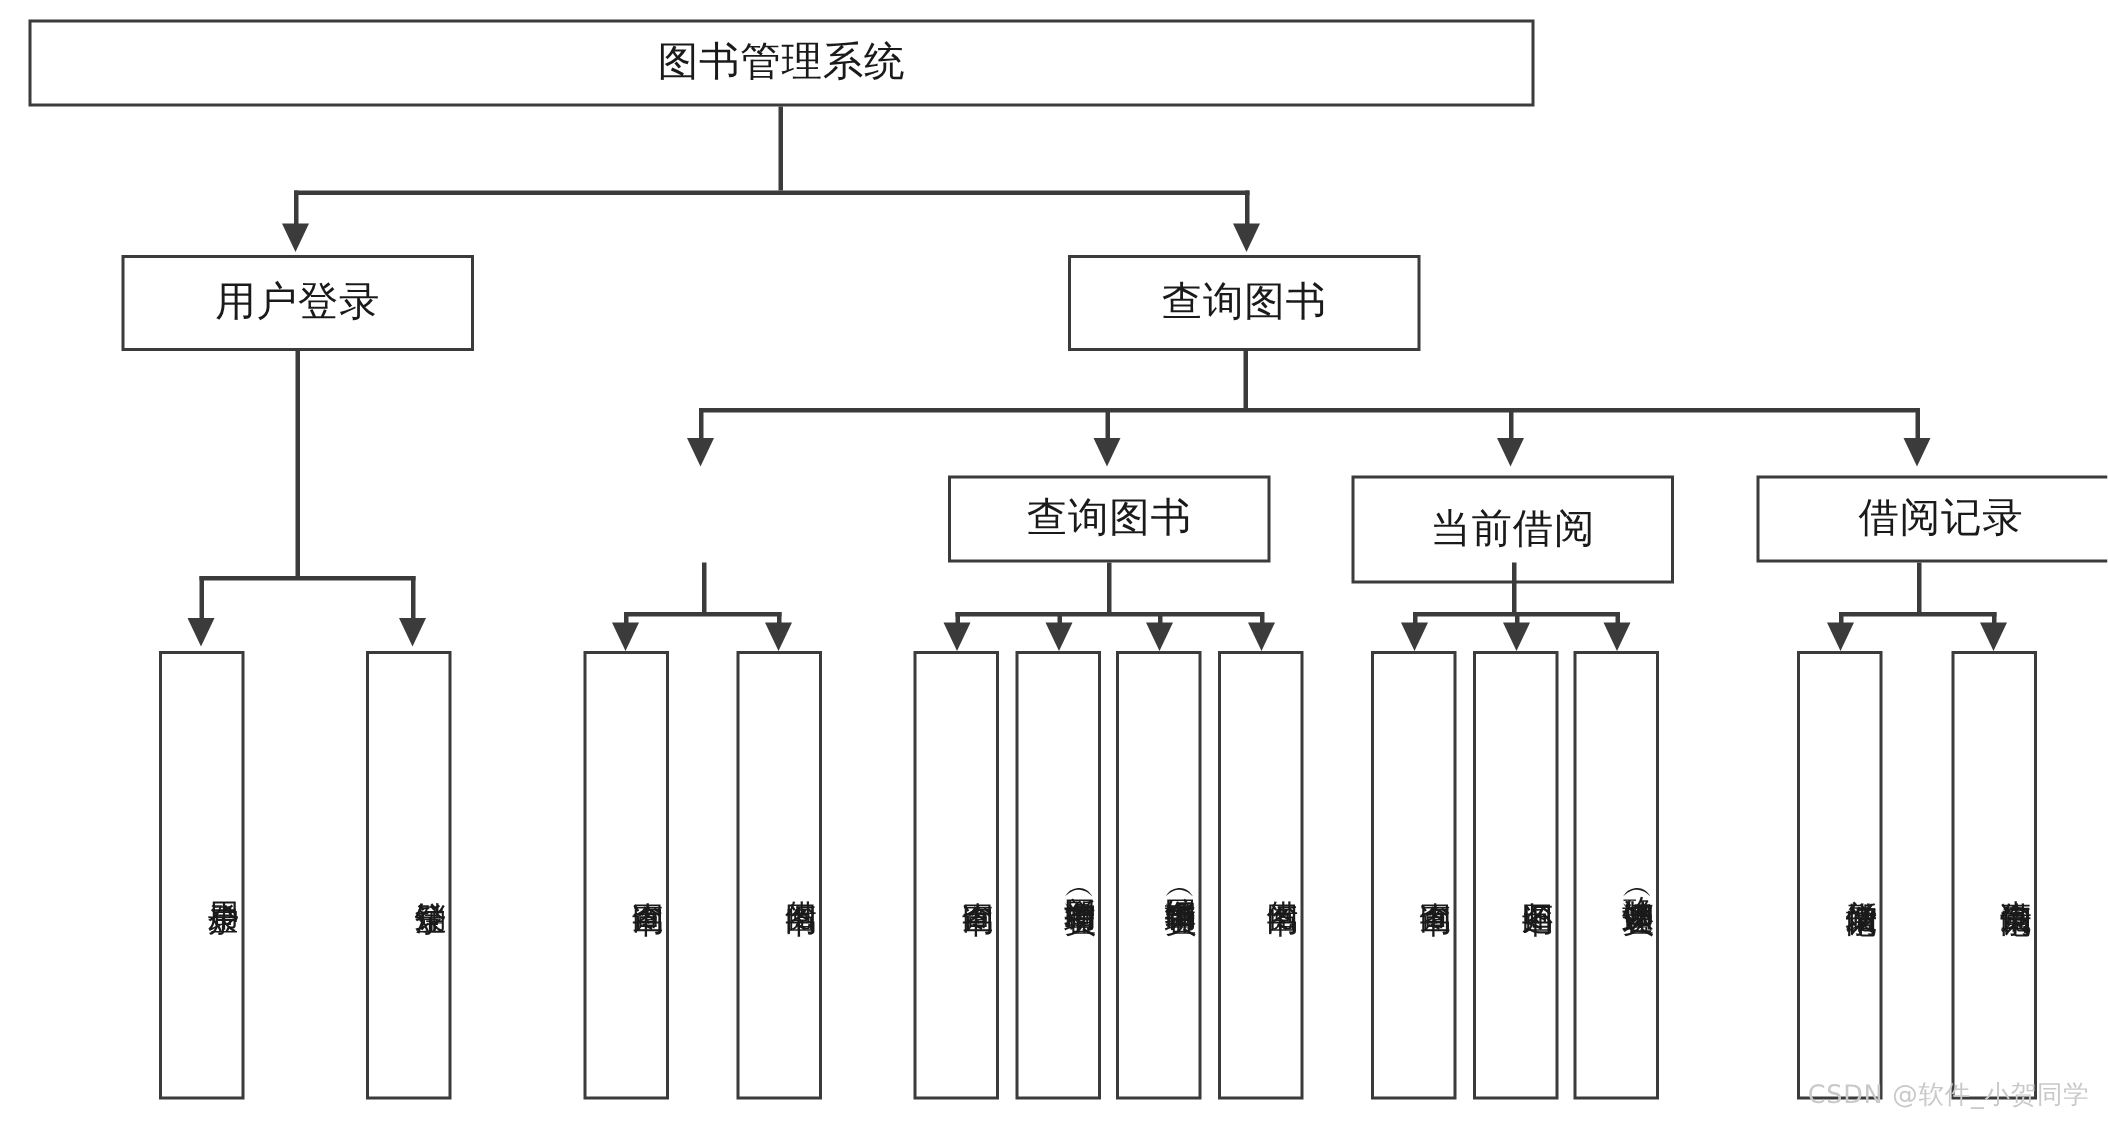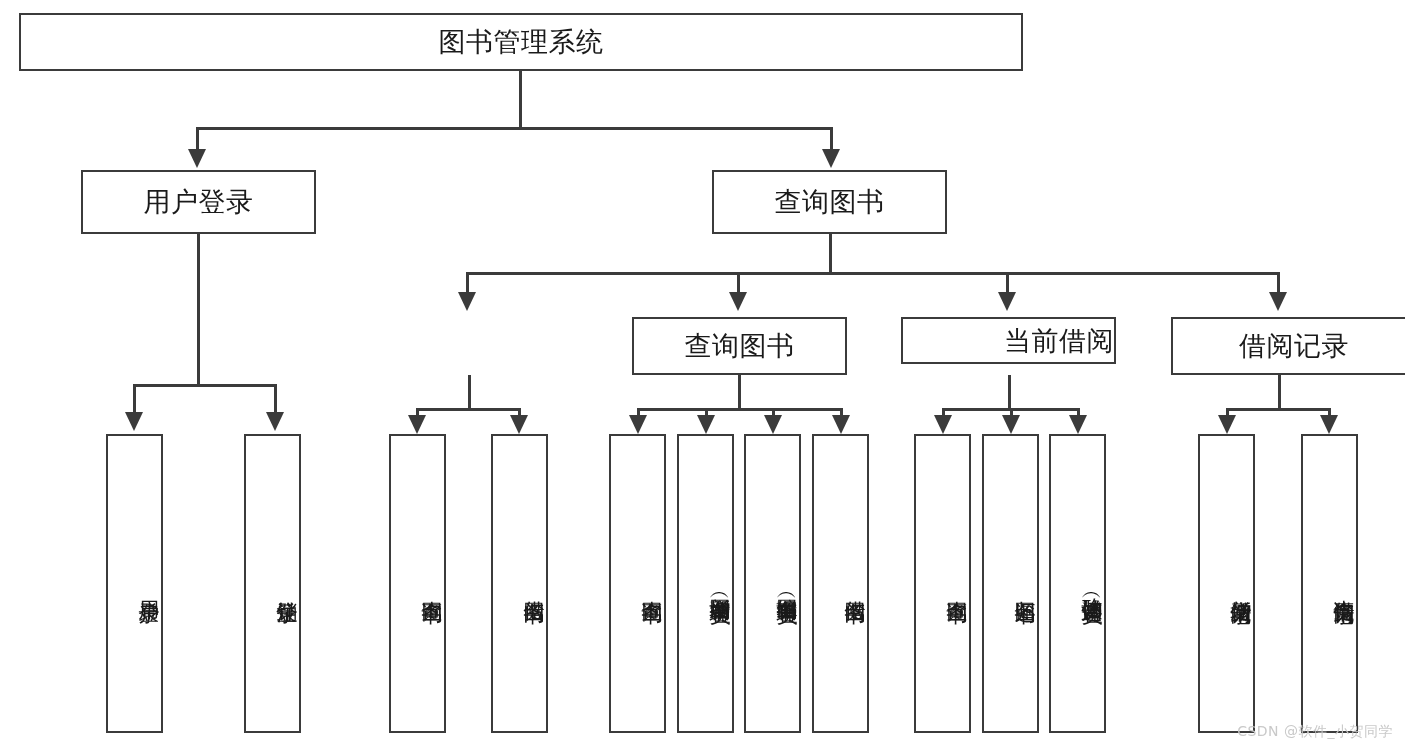--- a/index.html
+++ b/index.html
@@ -59,21 +59,21 @@
     width: 0;
     height: 0;
     border-left: 9px solid transparent;
     border-right: 9px solid transparent;
     border-top: 19px solid #3b3b3b;
   }
   .watermark {
     position: absolute;
     right: 12px;
     bottom: 6px;
-    font-size: 14px;
+    font-size: 17px;
     color: #c9c9c9;
     letter-spacing: 0.5px;
     white-space: nowrap;
     font-family: "DejaVu Sans", "Liberation Sans", sans-serif;
   }
 </style>
 </head>
 <body>
 
 <div id="canvas">
@@ -119,21 +119,21 @@
   <div class="edge vline" style="left:737px; top:272px; height:22px;"></div>
   <div class="arrow" style="left:729px; top:292px;"></div>
   <div class="edge vline" style="left:1006px; top:272px; height:22px;"></div>
   <div class="arrow" style="left:998px; top:292px;"></div>
   <div class="edge vline" style="left:1277px; top:272px; height:22px;"></div>
   <div class="arrow" style="left:1269px; top:292px;"></div>
 
   <div class="node h" style="left:632px; top:317px; width:215px; height:58px;">
     <span>查询图书</span>
   </div>
-  <div class="node h" style="left:901px; top:317px; width:215px; height:47px;justify-content:flex-end;">
+  <div class="node h" style="left:901px; top:317px; width:215px; height:72px;">
     <span>当前借阅</span>
   </div>
   <div class="node h" style="left:1171px; top:317px; width:246px; height:58px;">
     <span>借阅记录</span>
   </div>
 
   <div class="edge vline" style="left:468px; top:375px; height:33px;"></div>
   <div class="edge hline" style="left:416px; top:408px; width:105px;"></div>
   <div class="edge vline" style="left:416px; top:408px; height:10px;"></div>
   <div class="arrow" style="left:408px; top:415px;"></div>

